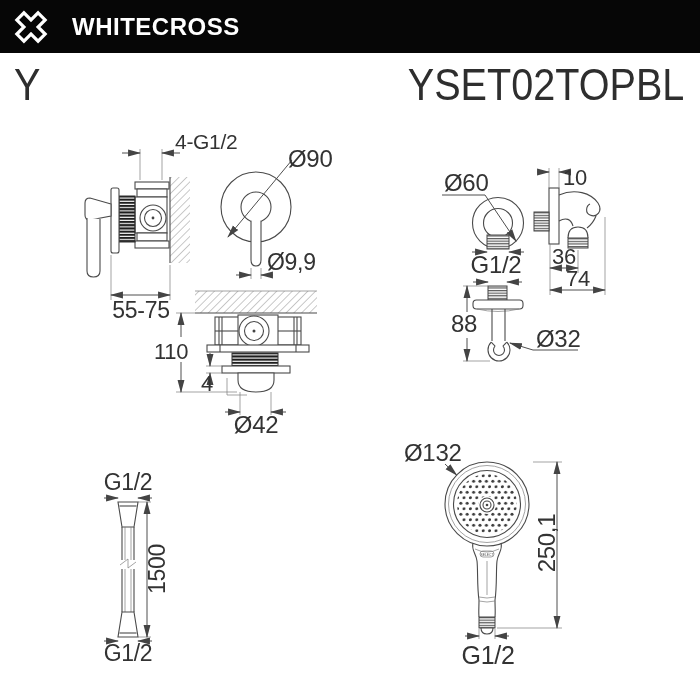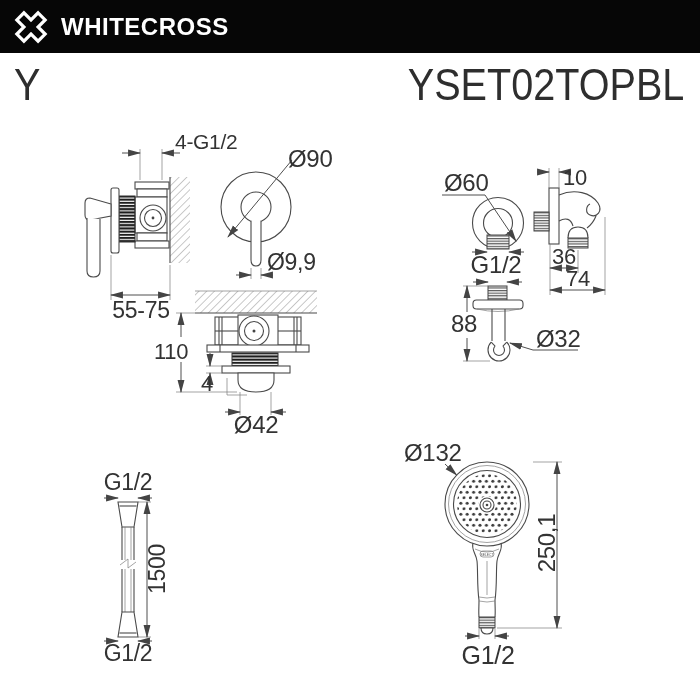--- a/index.html
+++ b/index.html
@@ -2,21 +2,21 @@
 <html><head>
 <meta charset="utf-8">
 <style>
   html,body{margin:0;padding:0;background:#fff;}
   #page{position:relative;width:700px;height:700px;background:#fff;overflow:hidden;
         font-family:"Liberation Sans",sans-serif;}
   
   #topbar{position:absolute;left:0;top:0;width:700px;height:53px;background:#060606;
           display:flex;align-items:center;}
   #logo{margin-left:13px;flex:0 0 auto;}
-  #brand{color:#fff;font-size:24px;font-weight:600;letter-spacing:.5px;margin-left:12px;}
+  #brand{color:#fff;font-size:24px;font-weight:600;letter-spacing:.5px;margin-left:23px;}
   
   .series{position:absolute;left:14px;top:62px;font-size:45px;color:#2e2e2e;line-height:1;
           transform:scaleX(.88);transform-origin:left top;}
   .model{position:absolute;right:16px;top:62px;font-size:45px;color:#2e2e2e;line-height:1;
          transform:scaleX(.88);transform-origin:right top;}
   
   #draw{position:absolute;left:0;top:115px;}
   .ln{stroke:#4a4a4a;stroke-width:1.1;fill:none;}
   .lnw{stroke:#4a4a4a;stroke-width:1.1;fill:#fff;}
   .thin{stroke:#7d7d7d;stroke-width:.7;fill:none;}

